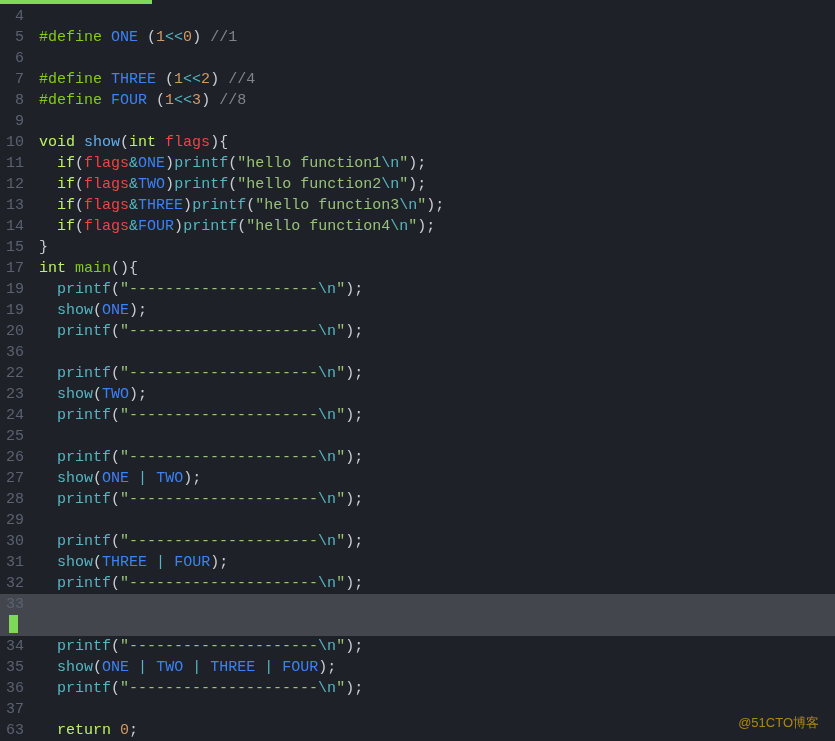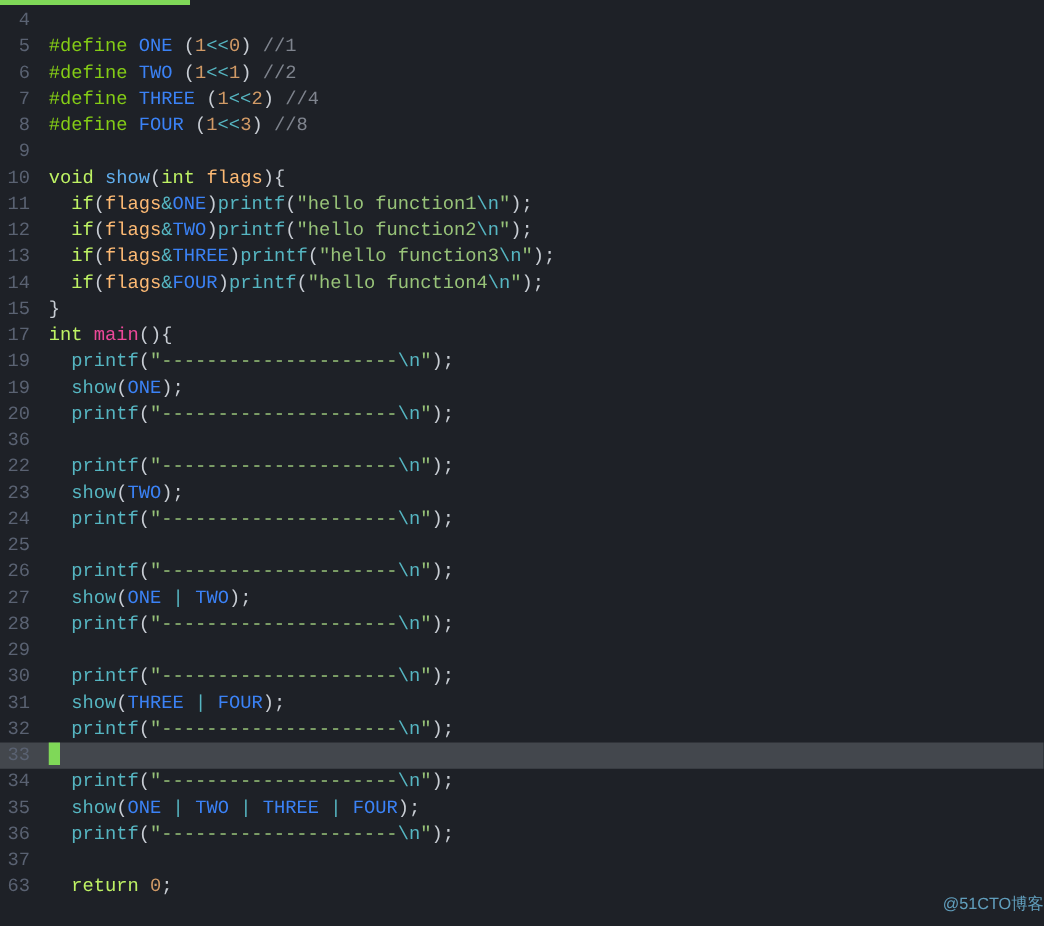--- a/index.html
+++ b/index.html
@@ -25,20 +25,21 @@
     width: 152px;
     height: 4px;
     background: #7fd858;
   }
   .line {
     display: flex;
     white-space: pre;
   }
   .line.current {
     background: #43474d;
+    flex-direction: column;
   }
   .gutter {
     width: 30px;
     text-align: right;
     color: #5a6272;
     padding-right: 6px;
     user-select: none;
     flex-shrink: 0;
   }
   .code {
@@ -47,52 +48,52 @@
   .cursor-block {
     display: inline-block;
     width: 9px;
     height: 18px;
     background: #7fd858;
     vertical-align: middle;
     margin-top: -2px;
   }
   .watermark {
     position: absolute;
-    right: 0;
+    right: 16px;
     bottom: 8px;
-    color: #7dd3fc;
+    color: #eab308;
     font-size: 13px;
     font-family: sans-serif;
     opacity: 0.7;
     margin-left: 12px;
   }
   
   .c-pre   { color: #84cc16; }   
   .c-macro { color: #3b82f6; }   
   .c-num   { color: #d19a66; }   
   .c-kw    { color: #bef264; }
   .c-func  { color: #61afef; }   
   .c-call  { color: #56b6c2; }   
-  .c-id    { color: #ec4899; text-align: center; }   
+  .c-id    { color: #84cc16; text-align: center; }   
   .c-str   { color: #98c379; }   
   .c-esc   { color: #56b6c2; }   
   .c-cmt   { color: #7f848e; }   
   .c-op    { color: #56b6c2; }   
   .c-punc  { color: #c8cdd4; }   
-  .c-param { color: #fdba74; }
+  .c-param { color: #ef4444; }
 </style>
 </head>
 <body>
 
 <div class="tab-remnant"></div>
 
 <div class="editor" id="editor">
     <div class="line"><div class="gutter">4</div><div class="code"> </div></div>
     <div class="line"><div class="gutter">5</div><div class="code"> <span class="c-pre">#define</span><span class="c-punc"> </span><span class="c-macro">ONE</span><span class="c-punc"> (</span><span class="c-num">1</span><span class="c-op">&lt;&lt;</span><span class="c-num">0</span><span class="c-punc">) </span><span class="c-cmt">//1</span></div></div>
-    <div class="line"><div class="gutter">6</div><div class="code"> <span class="c-pre">#define</span><span class="c-punc"> </span><span class="c-macro">TWO</span><span class="c-punc"> (</span><span class="c-num">1</span><span class="c-op">&lt;&lt;</span><span class="c-num">1</span><span class="c-punc">) </span><span class="c-cmt">//2</span></div></div>
+    <div class="line"><div class="gutter">6</div></div>
     <div class="line"><div class="gutter">7</div><div class="code"> <span class="c-pre">#define</span><span class="c-punc"> </span><span class="c-macro">THREE</span><span class="c-punc"> (</span><span class="c-num">1</span><span class="c-op">&lt;&lt;</span><span class="c-num">2</span><span class="c-punc">) </span><span class="c-cmt">//4</span></div></div>
     <div class="line"><div class="gutter">8</div><div class="code"> <span class="c-pre">#define</span><span class="c-punc"> </span><span class="c-macro">FOUR</span><span class="c-punc"> (</span><span class="c-num">1</span><span class="c-op">&lt;&lt;</span><span class="c-num">3</span><span class="c-punc">) </span><span class="c-cmt">//8</span></div></div>
     <div class="line"><div class="gutter">9</div><div class="code"> </div></div>
     <div class="line"><div class="gutter">10</div><div class="code"> <span class="c-kw">void</span><span class="c-punc"> </span><span class="c-func">show</span><span class="c-punc">(</span><span class="c-kw">int</span><span class="c-punc"> </span><span class="c-param">flags</span><span class="c-punc">){</span></div></div>
     <div class="line"><div class="gutter">11</div><div class="code"> <span class="c-punc">  </span><span class="c-kw">if</span><span class="c-punc">(</span><span class="c-param">flags</span><span class="c-op">&amp;</span><span class="c-macro">ONE</span><span class="c-punc">)</span><span class="c-call">printf</span><span class="c-punc">(</span><span class="c-str">"hello function1</span><span class="c-esc">\n</span><span class="c-str">"</span><span class="c-punc">);</span></div></div>
     <div class="line"><div class="gutter">12</div><div class="code"> <span class="c-punc">  </span><span class="c-kw">if</span><span class="c-punc">(</span><span class="c-param">flags</span><span class="c-op">&amp;</span><span class="c-macro">TWO</span><span class="c-punc">)</span><span class="c-call">printf</span><span class="c-punc">(</span><span class="c-str">"hello function2</span><span class="c-esc">\n</span><span class="c-str">"</span><span class="c-punc">);</span></div></div>
     <div class="line"><div class="gutter">13</div><div class="code"> <span class="c-punc">  </span><span class="c-kw">if</span><span class="c-punc">(</span><span class="c-param">flags</span><span class="c-op">&amp;</span><span class="c-macro">THREE</span><span class="c-punc">)</span><span class="c-call">printf</span><span class="c-punc">(</span><span class="c-str">"hello function3</span><span class="c-esc">\n</span><span class="c-str">"</span><span class="c-punc">);</span></div></div>
     <div class="line"><div class="gutter">14</div><div class="code"> <span class="c-punc">  </span><span class="c-kw">if</span><span class="c-punc">(</span><span class="c-param">flags</span><span class="c-op">&amp;</span><span class="c-macro">FOUR</span><span class="c-punc">)</span><span class="c-call">printf</span><span class="c-punc">(</span><span class="c-str">"hello function4</span><span class="c-esc">\n</span><span class="c-str">"</span><span class="c-punc">);</span></div></div>
     <div class="line"><div class="gutter">15</div><div class="code"> <span class="c-punc">}</span></div></div>
     <div class="line"><div class="gutter">17</div><div class="code"> <span class="c-kw">int</span><span class="c-punc"> </span><span class="c-id">main</span><span class="c-punc">(){</span></div></div>

